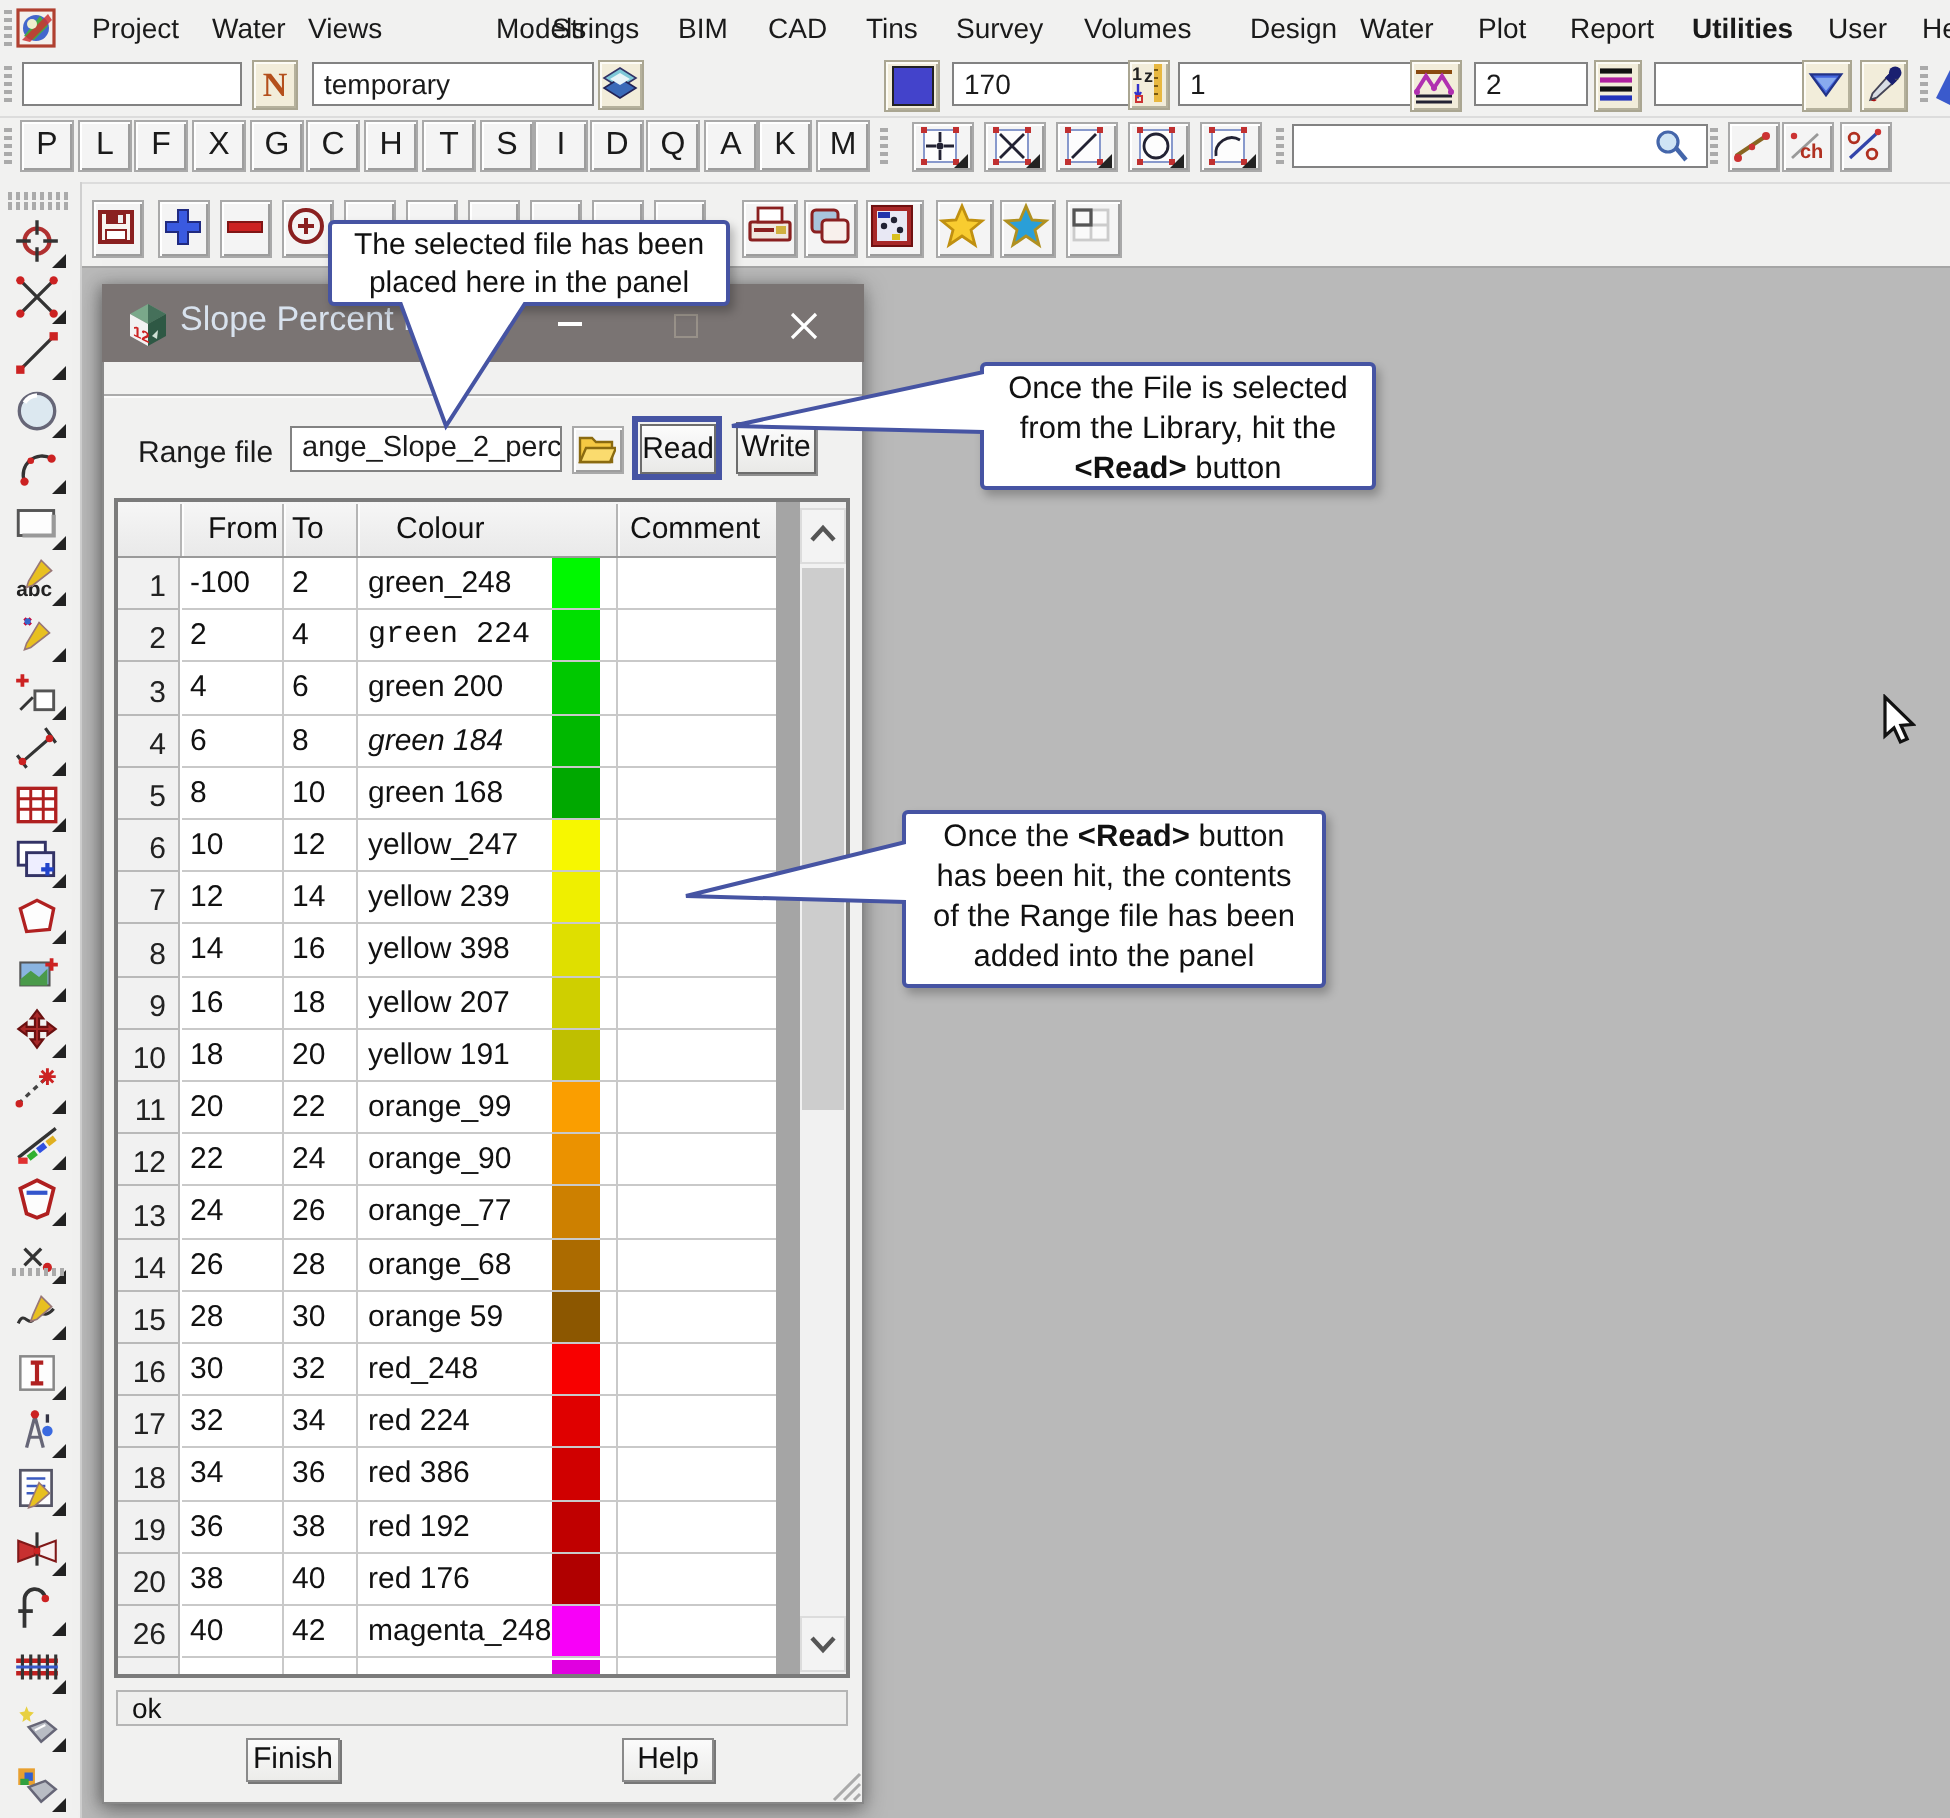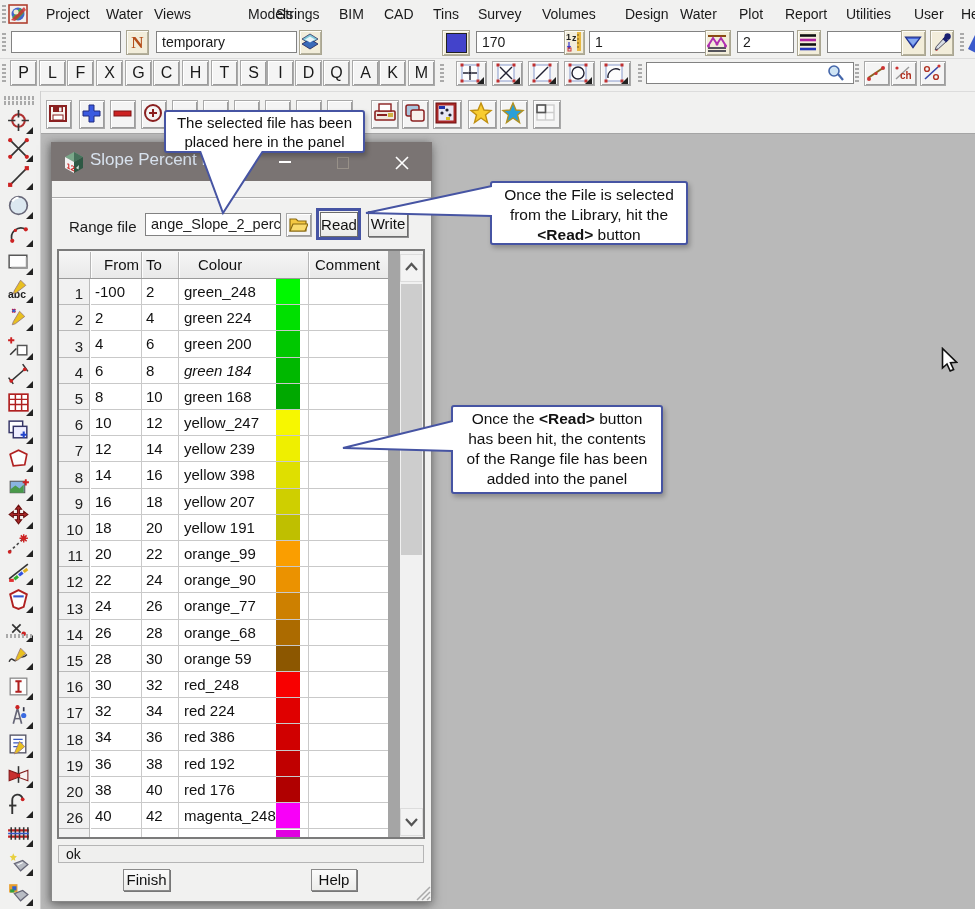--- a/index.html
+++ b/index.html
@@ -37,21 +37,21 @@
 <div class="menu" style="left:276px;">Strings</div>
 <div class="menu" style="left:339px;">BIM</div>
 <div class="menu" style="left:384px;">CAD</div>
 <div class="menu" style="left:433px;">Tins</div>
 <div class="menu" style="left:478px;">Survey</div>
 <div class="menu" style="left:542px;">Volumes</div>
 <div class="menu" style="left:625px;">Design</div>
 <div class="menu" style="left:680px;">Water</div>
 <div class="menu" style="left:739px;">Plot</div>
 <div class="menu" style="left:785px;">Report</div>
-<div class="menu" style="left:846px;">Utilities</div>
+<div class="menu" style="left:846px;font-weight:bold;">Utilities</div>
 <div class="menu" style="left:914px;">User</div>
 <div class="menu" style="left:961px;">Help</div>
 <div class="abs" style="left:0;top:28px;width:975px;height:30px;background:#f1f1f0;border-bottom:1px solid #dcdcdc;"></div>
 <div class="gripv" style="left:2px;top:33px;height:20px;"></div>
 <div class="inp" style="left:11px;top:31px;width:103px;height:20px;"></div>
 <div class="cbtn" style="left:126px;top:30px;width:21px;height:23px;text-align:center;font-family:'Liberation Serif',serif;font-weight:bold;font-size:17px;color:#b4501c;line-height:23px;">N</div>
 <div class="inp" style="left:156px;top:31px;width:134px;height:20px;">temporary</div>
 <div class="cbtn" style="left:299px;top:30px;width:21px;height:23px;"></div>
 <svg class="abs" style="left:300px;top:31px" width="20" height="21" viewBox="0 0 20 21">
 <path d="M10 3 L18 8 L10 13 L2 8 Z" fill="#7ec8d8" stroke="#336" stroke-width="0.8"></path>
@@ -549,21 +549,21 @@
 <div class="abs" style="left:59px;top:279px;width:31px;height:26px;background:#f1f1f1;border-right:1px solid #b9b9b9;border-bottom:1px solid #b9b9b9;box-sizing:border-box;font-size:15px;color:#222;text-align:right;padding-top:6px;"><span style="margin-right:6px;">1</span></div>
 <div class="abs" style="left:91px;top:304px;width:332px;height:1px;background:#c9c9c9;"></div>
 <div class="cell" style="left:95px;top:283px;">-100</div>
 <div class="cell" style="left:146px;top:283px;">2</div>
 <div class="cell" style="left:184px;top:283px;">green_248</div>
 <div class="abs" style="left:276px;top:279px;width:24px;height:25px;background:#00f800;"></div>
 <div class="abs" style="left:59px;top:305px;width:31px;height:26px;background:#f1f1f1;border-right:1px solid #b9b9b9;border-bottom:1px solid #b9b9b9;box-sizing:border-box;font-size:15px;color:#222;text-align:right;padding-top:6px;"><span style="margin-right:6px;">2</span></div>
 <div class="abs" style="left:91px;top:330px;width:332px;height:1px;background:#c9c9c9;"></div>
 <div class="cell" style="left:95px;top:309px;">2</div>
 <div class="cell" style="left:146px;top:309px;">4</div>
-<div class="cell" style="left:184px;top:309px;">green 224</div>
+<div class="cell" style="left:184px;top:309px;font-family:Liberation Mono, monospace;">green 224</div>
 <div class="abs" style="left:276px;top:305px;width:24px;height:25px;background:#00e000;"></div>
 <div class="abs" style="left:59px;top:331px;width:31px;height:27px;background:#f1f1f1;border-right:1px solid #b9b9b9;border-bottom:1px solid #b9b9b9;box-sizing:border-box;font-size:15px;color:#222;text-align:right;padding-top:7px;"><span style="margin-right:6px;">3</span></div>
 <div class="abs" style="left:91px;top:357px;width:332px;height:1px;background:#c9c9c9;"></div>
 <div class="cell" style="left:95px;top:335px;">4</div>
 <div class="cell" style="left:146px;top:335px;">6</div>
 <div class="cell" style="left:184px;top:335px;">green 200</div>
 <div class="abs" style="left:276px;top:331px;width:24px;height:26px;background:#00c800;"></div>
 <div class="abs" style="left:59px;top:358px;width:31px;height:26px;background:#f1f1f1;border-right:1px solid #b9b9b9;border-bottom:1px solid #b9b9b9;box-sizing:border-box;font-size:15px;color:#222;text-align:right;padding-top:6px;"><span style="margin-right:6px;">4</span></div>
 <div class="abs" style="left:91px;top:383px;width:332px;height:1px;background:#c9c9c9;"></div>
 <div class="cell" style="left:95px;top:362px;">6</div>

